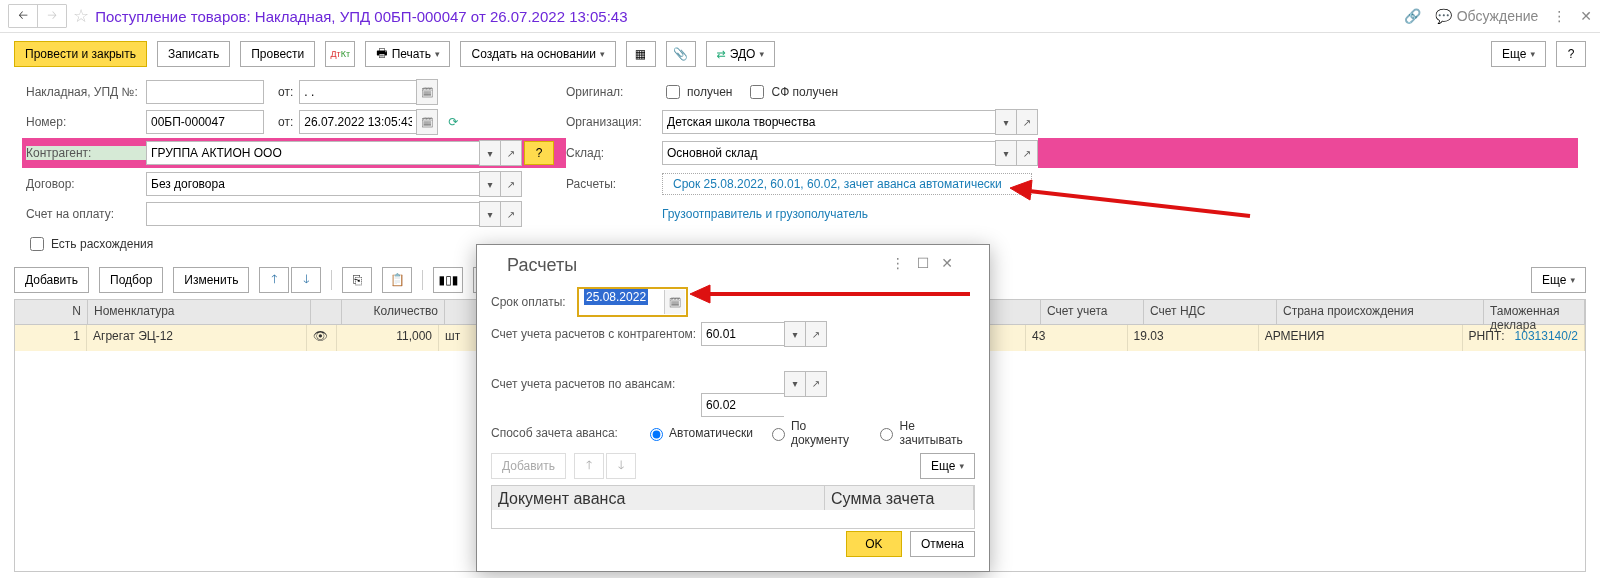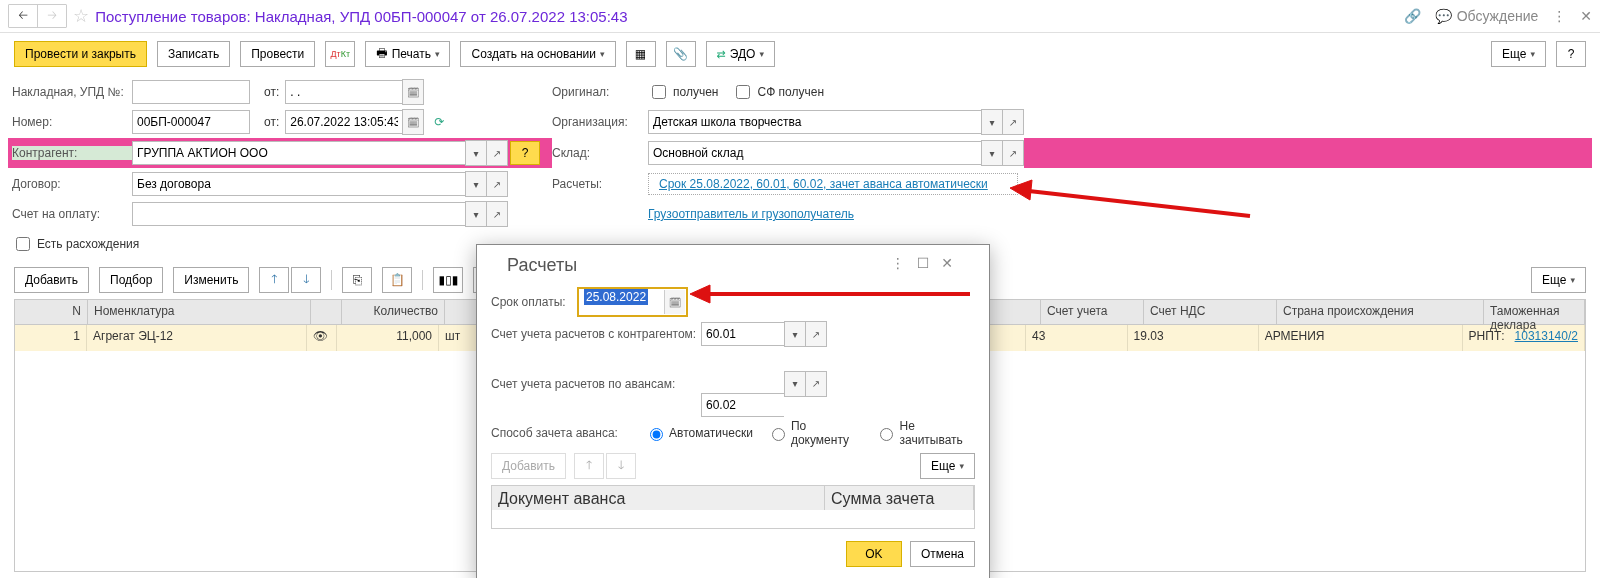--- a/index.html
+++ b/index.html
@@ -12,32 +12,32 @@
 .star{color:#ccc;font-size:18px;cursor:pointer}
 .title{font-size:15px;color:#6d28d9;flex:1}
 .top-icons{display:flex;gap:14px;color:#888;align-items:center}
 .top-icon{cursor:pointer;font-size:14px;color:#888}
 .cmdbar{display:flex;align-items:flex-start;padding:8px 14px;gap:10px;flex-wrap:wrap}
 .btn{height:26px;padding:0 10px;border:1px solid #aaa;background:#fff;display:inline-flex;align-items:center;gap:4px;cursor:pointer;white-space:nowrap;font-size:12px}
 .btn.primary{background:#ffdb4d;border-color:#d8b100;font-weight:500}
 .btn.icon-only{width:30px;padding:0;justify-content:center}
 .chev{font-size:9px;color:#555}
 .spacer{flex:1}
-.form-area{padding:2px 12px}
+.form-area{padding:2px 26px}
 .form-row{display:flex;align-items:center;min-height:30px}
 .label{width:120px;color:#555}
 .label.hl{background:#d6ead6}
 .col2{margin-left:540px;position:absolute}
 .col2 .label{width:96px}
 .input{height:22px;border:1px solid #bbb;background:#fff;padding:0 4px;font-size:12px}
 .input-group{display:flex;align-items:center}
 .input-group .input{border-right:none}
 .ig-btn{width:20px;height:24px;border:1px solid #bbb;background:#f5f5f5;display:flex;align-items:center;justify-content:center;cursor:pointer;font-size:10px;color:#555}
 .ig-btn+.ig-btn{border-left:none}
-.link{color:#1a7db6;text-decoration:underline;cursor:pointer}
+.link{color:#1a7db6;cursor:pointer}
 .link.dashed{padding:2px 4px}
 .link-wrap{border:1px dotted #aaa;padding:3px 6px;width:356px}
 .chk{display:inline-flex;align-items:center;gap:4px}
 input[type=checkbox]{width:14px;height:14px}
 .grid-toolbar{display:flex;align-items:center;padding:6px 14px;gap:10px}
 .divider{width:1px;height:20px;background:#ccc}
 .arrow-pair{display:flex;gap:2px}
 .grid{margin:0 14px;border:1px solid #c8c8c8}
 .grid-head{display:flex;background:#e8e8e8;border-bottom:1px solid #c8c8c8;height:24px}
 .grid-head .cell{border-right:1px solid #c8c8c8;padding:4px 6px;color:#444;font-size:12px}
@@ -65,21 +65,21 @@
 .focus-input .input{border:none;height:20px;width:76px}
 .sel{background:#2f6bd1;color:#fff;padding:1px 2px}
 .radio-group{display:flex;gap:14px;align-items:center}
 .radio-group label{display:flex;align-items:center;gap:3px;font-size:12px}
 .popup-toolbar{display:flex;align-items:center;gap:8px;margin-top:4px}
 .popup-toolbar .btn.disabled{color:#aaa;border-color:#ddd}
 .ptable{border:1px solid #ccc;margin-top:6px}
 .ptable-head{display:flex;background:#eee;height:24px}
 .ptable-head div{border-right:1px solid #ccc;padding:4px 6px;font-size:16px}
 .ptable-body{height:18px}
-.popup-footer{display:flex;justify-content:flex-end;gap:8px;margin-top:12px}
+.popup-footer{display:flex;justify-content:flex-end;gap:8px;margin-top:2px}
 
 .arrow1{position:absolute;left:1010px;top:176px;z-index:5}
 .arrow2{position:absolute;left:690px;top:280px;z-index:15}
 svg.arrow-svg line,svg.arrow-svg polygon{stroke:#d11;fill:#d11}
 .edo-icon{color:#2a7;font-size:11px}
 .vbar{display:inline-block;width:2px;height:14px;vertical-align:middle;margin:0 2px}
 .green{background:#5a5}
 .red{background:#d44}
 </style>
 </head>

